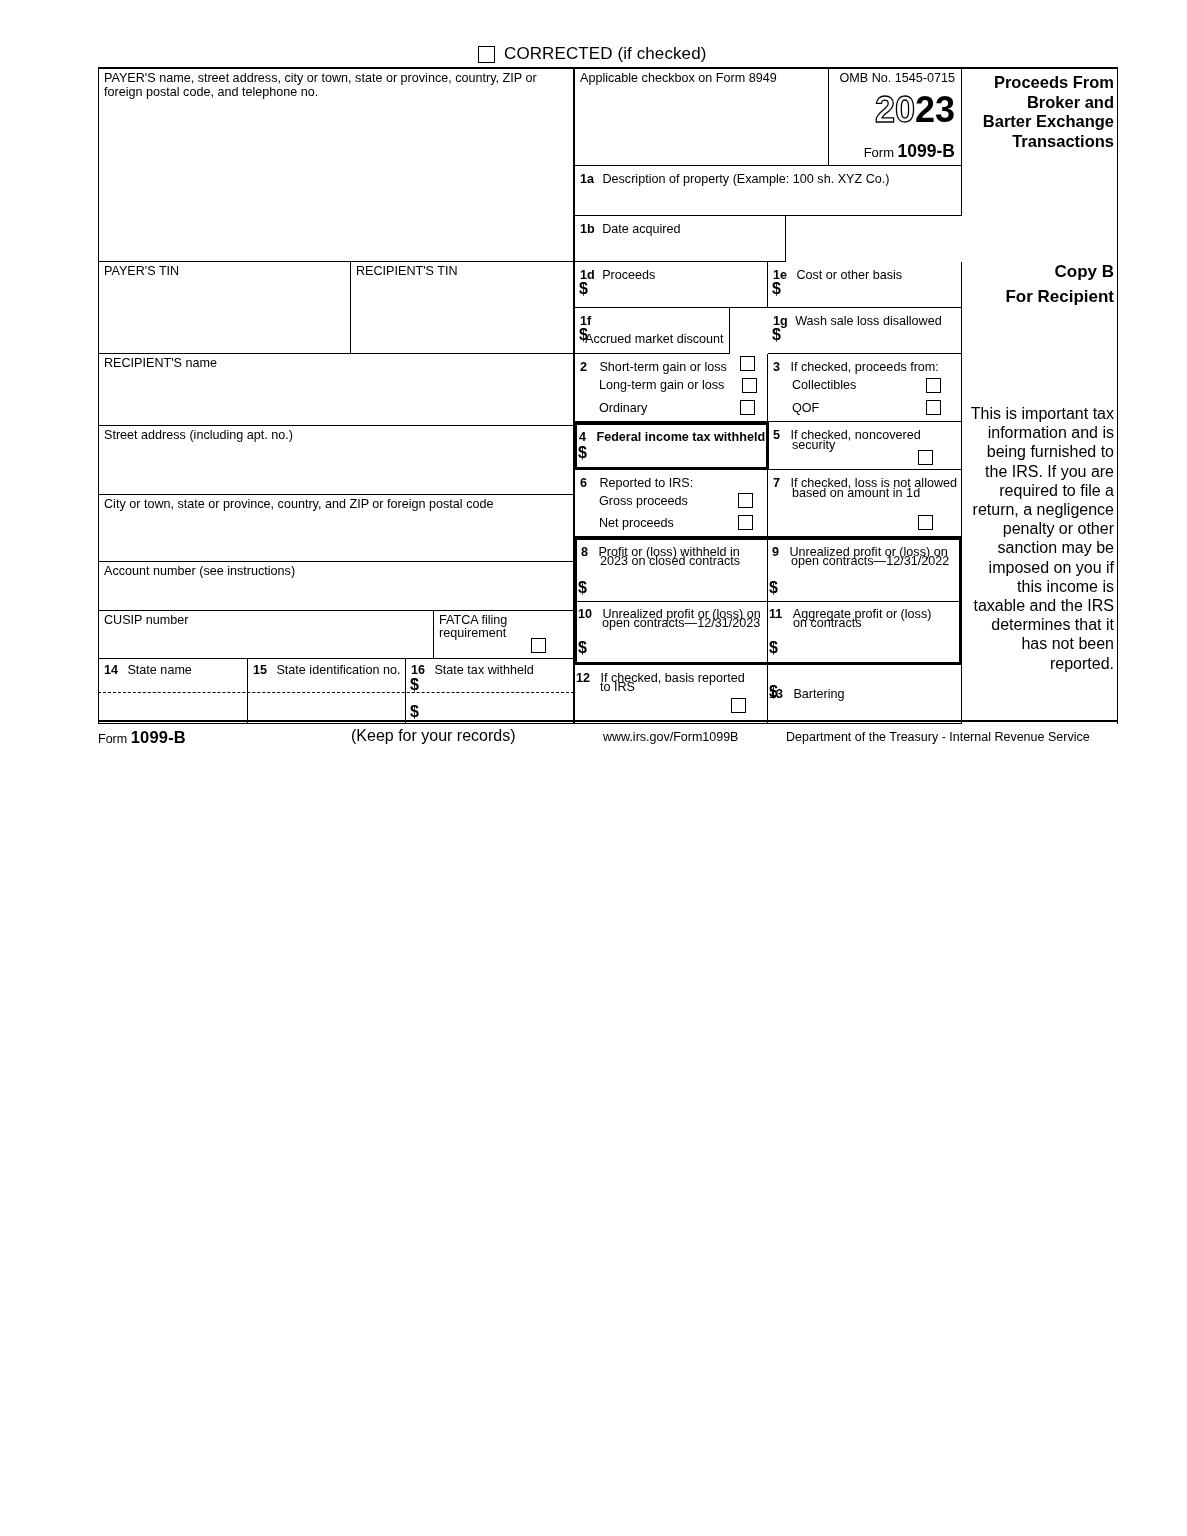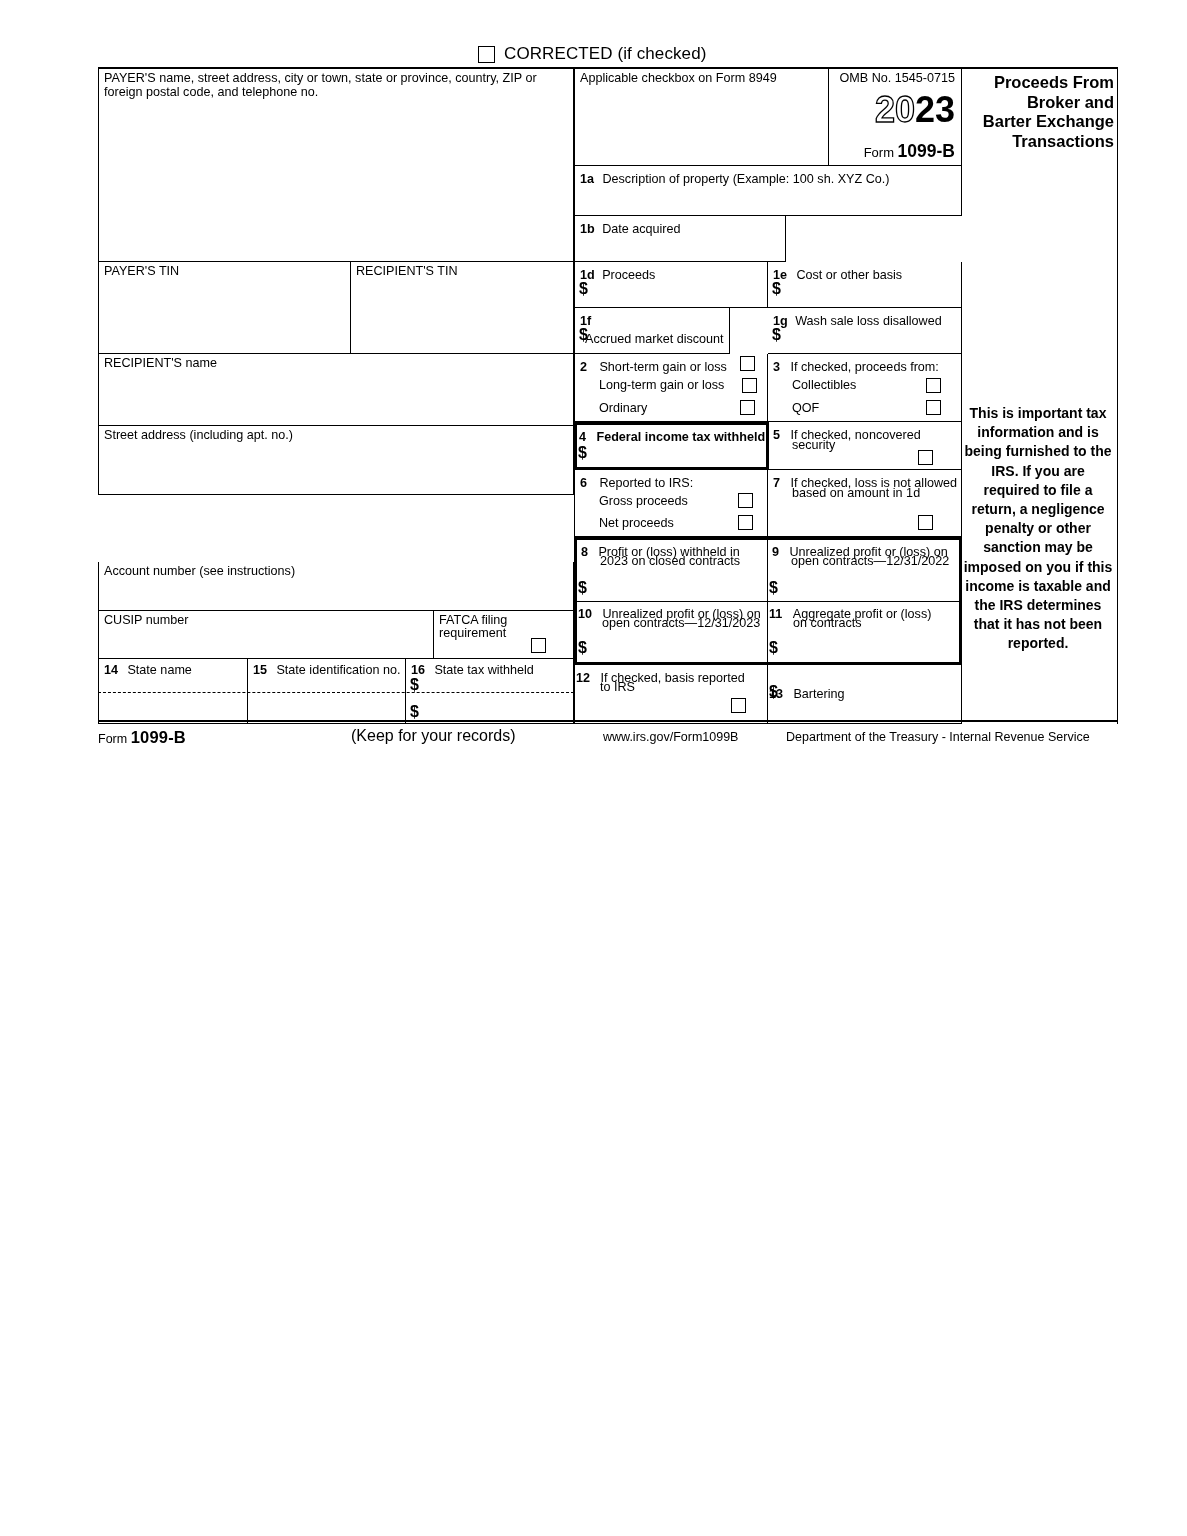--- a/index.html
+++ b/index.html
@@ -110,24 +110,23 @@
   }
   .rightcol-copy {
     position: absolute;
     text-align: right;
     font-weight: bold;
     font-size: 17px;
     line-height: 25px;
   }
   .rightcol-note {
     position: absolute;
-    text-align: center;
-    font-size: 14px;
+    text-align: right;
+    font-size: 16px;
     line-height: 19.2px;
-    font-weight: bold;
   }
 
   
   .year-line {
     position: absolute;
     left: 0;
     right: 6px;
     text-align: right;
     font-size: 36px;
     font-weight: bold;
@@ -205,20 +204,23 @@
     </div>
 
     <div class="cell bl br bb" style="left:0;top:357px;width:476px;height:69px;">
       <div class="lbl pad">Street address (including apt. no.)</div>
     </div>
 
     <div class="cell bl br bb" style="left:0;top:285px;width:476px;height:72px;">
       <div class="lbl pad">RECIPIENT'S name</div>
     </div>
 
+    <div class="cell bl br bb" style="left:0;top:426px;width:476px;height:67px;">
+      <div class="lbl pad">City or town, state or province, country, and ZIP or foreign postal code</div>
+    </div>
 
     <div class="cell bl br bb" style="left:0;top:493px;width:476px;height:49px;">
       <div class="lbl pad">Account number (see instructions)</div>
     </div>
 
     <div class="cell bl br bb" style="left:0;top:542px;width:336px;height:48px;">
       <div class="lbl pad">CUSIP number</div>
     </div>
     <div class="cell br bb" style="left:336px;top:542px;width:140px;height:48px;">
       <div class="lbl" style="position:absolute;left:5px;top:3px;">FATCA filing</div>
@@ -424,20 +426,24 @@
     </div>
 
     <div class="cell br" style="left:864px;top:0;width:156px;height:655px;">
       <div class="rightcol-title" style="left:0;right:3px;top:4px;">
         <div>Proceeds From</div>
         <div>Broker and</div>
         <div>Barter Exchange</div>
         <div>Transactions</div>
       </div>
 
+      <div class="rightcol-copy" style="left:0;right:3px;top:190px;">
+        <div>Copy B</div>
+        <div>For Recipient</div>
+      </div>
 
       <div class="rightcol-note" style="left:0;right:3px;top:335px;">This is important tax information and is being furnished to the IRS. If you are required to file a return, a negligence penalty or other sanction may be imposed on you if this income is taxable and the IRS determines that it has not been reported.</div>
     </div>
 
   </div>
 
   <div class="footer">
     <div class="f-form">
       <span>Form</span>
       <b>1099-B</b>

